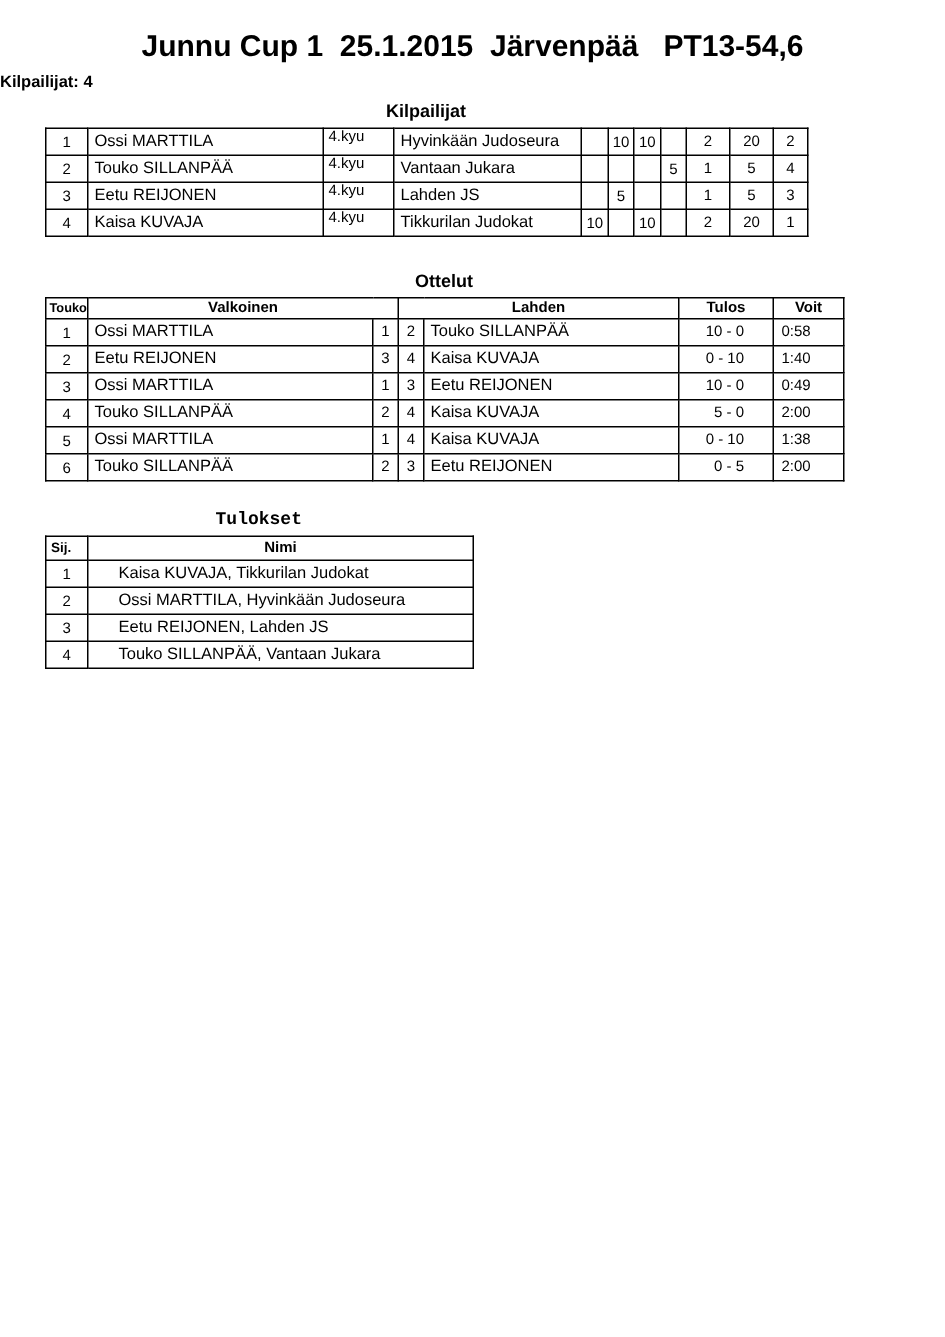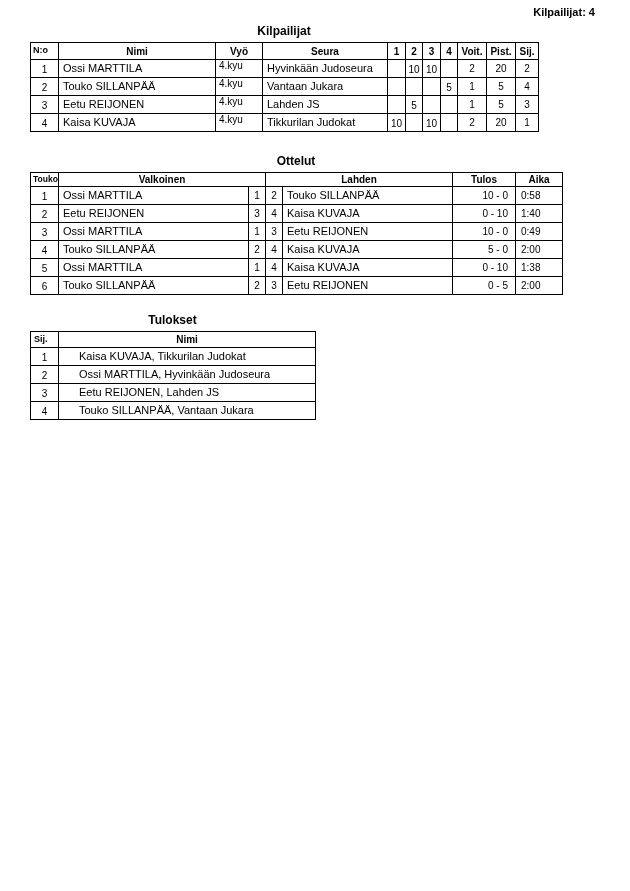--- a/index.html
+++ b/index.html
@@ -1,88 +1,76 @@
 <!DOCTYPE html>
 <html><head>
 <meta charset="utf-8">
 <style>
   html,body{margin:0;padding:0;}
   body{width:630px;height:891px;background:#fff;color:#000;font-family:"Liberation Sans",sans-serif;}
   .page{position:relative;width:630px;height:891px;overflow:hidden;}
   .title{padding-top:20px;text-align:center;font-size:20px;font-weight:bold;white-space:pre;}
-  .count{margin:6px 35px 0 0;text-align:right;font-size:11px;font-weight:bold;}
+  .count{margin:6px 35px 0 0;text-align:left;font-size:11px;font-weight:bold;}
   .heading{font-weight:bold;font-size:12px;text-align:center;}
   .h-k{width:508px;margin:6px 0 4px 30px;}
   .h-o{width:532px;margin:22px 0 4px 30px;}
-  .h-t{width:285px;margin:18px 0 4px 30px;}
+  .h-t{width:285px;margin:18px 0 4px 30px;font-family:Liberation Mono, monospace;}
   table{border-collapse:collapse;table-layout:fixed;margin-left:30px;border:1.5px solid #000;}
   td,th{border:1px solid #000;padding:0;overflow:hidden;white-space:nowrap;line-height:1.1;}
   th{font-weight:bold;font-size:10px;text-align:center;vertical-align:middle;}
   td{font-size:11px;vertical-align:middle;}
   .t1{width:508px;}
   .t1 tr.hdr{height:17px;}
   .t1 tr.body{height:18px;}
   .t1 th.no{font-size:9px;text-align:left;padding-left:2px;}
   .t1 td.no{text-align:center;font-size:10px;vertical-align:bottom;padding-bottom:2px;}
   .t1 td.nimi,.t1 td.seura{padding-left:4px;}
   .t1 td.vyo{vertical-align:top;font-size:10px;padding-left:3px;margin-left:40px;}
   .t1 td.sc{text-align:center;font-size:10px;vertical-align:bottom;padding-bottom:2px;}
   .t1 td.stat{text-align:center;font-size:10px;}
   .t2{width:532px;}
   .t2 tr.hdr{height:14px;}
   .t2 tr.body{height:18px;}
   .t2 th.ottelu{font-size:8.5px;text-align:left;padding-left:2px;}
   .t2 td.no{text-align:center;font-size:10px;vertical-align:bottom;padding-bottom:2px;}
   .t2 td.name{padding-left:4px;}
   .t2 td.mnum{text-align:center;font-size:10px;}
-  .t2 td.tulos{text-align:right;padding-right:7px;font-size:10px;}
+  .t2 td.tulos{text-align:right;padding-right:19px;font-size:10px;}
   .t2 td.aika{text-align:left;padding-left:5px;font-size:10px;}
   .t3{width:285px;}
   .t3 tr.hdr{height:16px;}
   .t3 tr.body{height:18px;}
   .t3 th.sij{font-size:9px;text-align:left;padding-left:3px;}
   .t3 td.sij{text-align:center;font-size:10px;vertical-align:bottom;padding-bottom:2px;}
   .t3 td.nimi{padding-left:20px;}
 </style>
 </head>
 <body>
 
 <div class="page">
 
+  <div class="title">Junnu Cup 1  25.1.2015  Järvenpää   PT13-54,6</div>
   <div class="count">Kilpailijat: 4</div>
 
   <div class="heading h-k">Kilpailijat</div>
   <table class="t1">
     <colgroup>
       <col style="width:28px">
         <col style="width:157px">
         <col style="width:47px">
         <col style="width:125px">
       <col style="width:18px">
         <col style="width:17px">
         <col style="width:18px">
         <col style="width:17px">
       <col style="width:29px">
         <col style="width:29px">
         <col style="width:23px">
     </colgroup>
     <tbody>
-        <tr class="hdr">
-      <th class="no">N:o</th>
-      <th>Nimi</th>
-      <th>Vyö</th>
-      <th>Seura</th>
-      <th>1</th>
-      <th>2</th>
-      <th>3</th>
-      <th>4</th>
-      <th>Voit.</th>
-      <th>Pist.</th>
-      <th>Sij.</th>
-    </tr>
     <tr class="body">
       <td class="no">1</td>
       <td class="nimi">Ossi MARTTILA</td>
       <td class="vyo">4.kyu</td>
       <td class="seura">Hyvinkään Judoseura</td>
       <td class="sc"></td>
       <td class="sc">10</td>
       <td class="sc">10</td>
       <td class="sc"></td>
       <td class="stat">2</td>
@@ -141,21 +129,21 @@
       <col style="width:170px">
         <col style="width:63px">
         <col style="width:47px">
     </colgroup>
     <tbody>
         <tr class="hdr">
       <th class="ottelu">Touko</th>
       <th colspan="2">Valkoinen</th>
       <th colspan="2">Lahden</th>
       <th>Tulos</th>
-      <th>Aika</th>
+      <th>Voit</th>
     </tr>
     <tr class="body">
       <td class="no">1</td>
       <td class="name">Ossi MARTTILA</td>
       <td class="mnum">1</td>
       <td class="mnum">2</td>
       <td class="name">Touko SILLANPÄÄ</td>
       <td class="tulos">10 - 0</td>
       <td class="aika">0:58</td>
     </tr>

